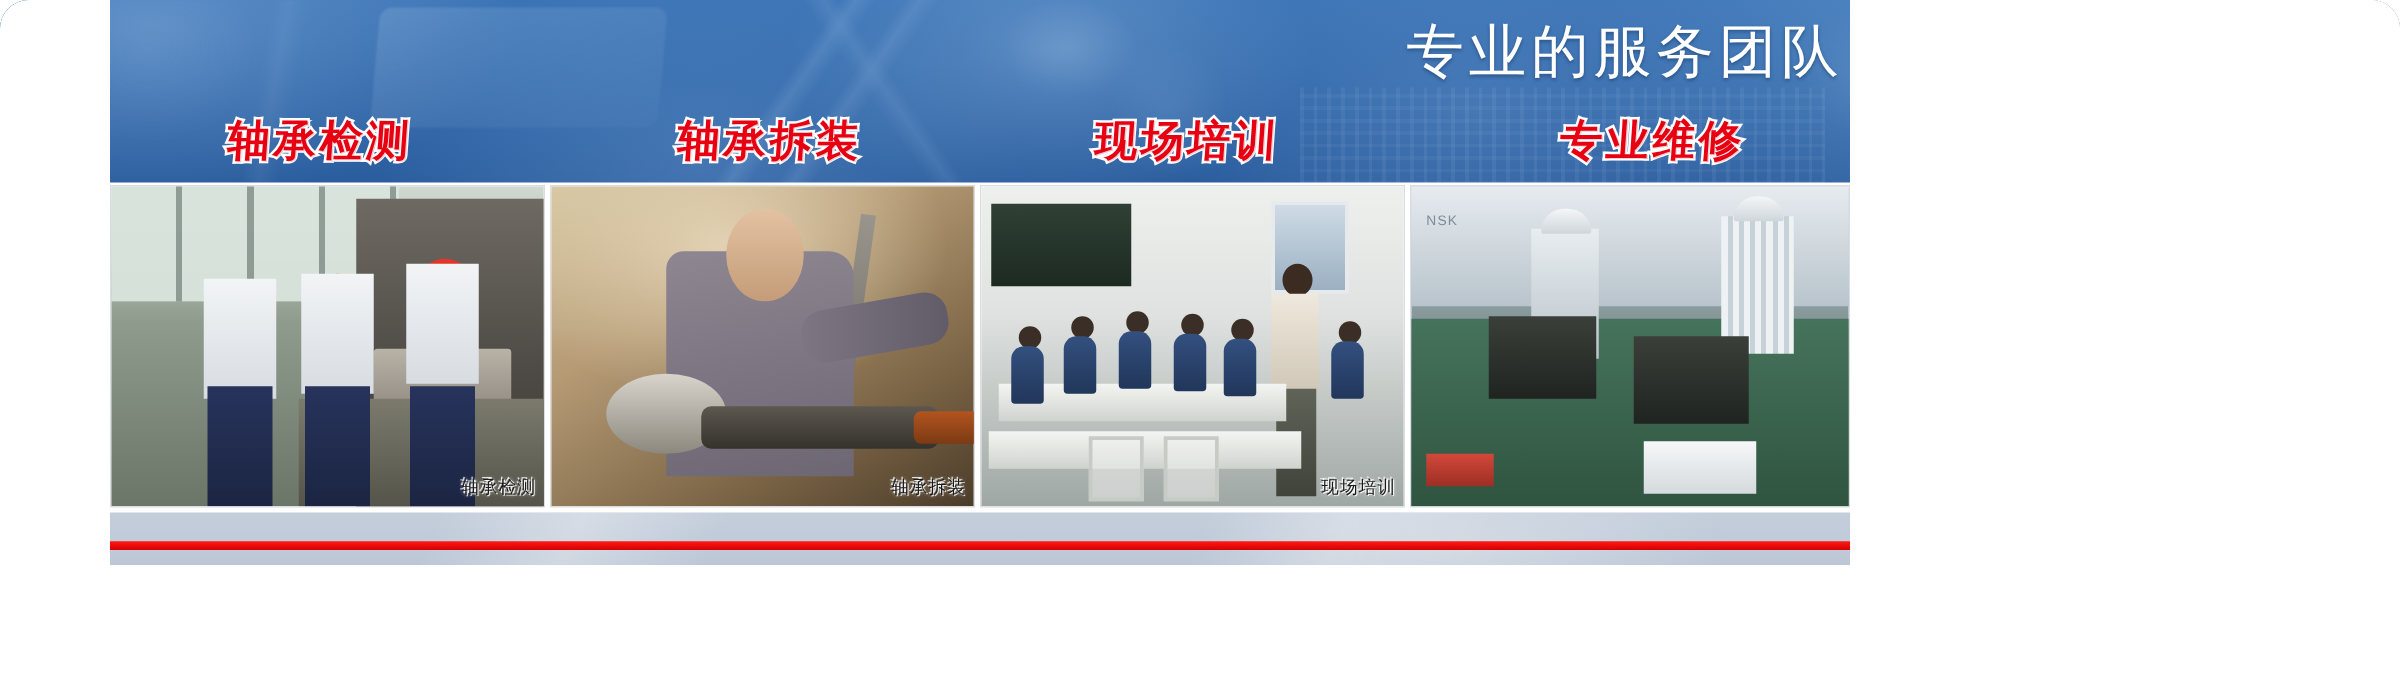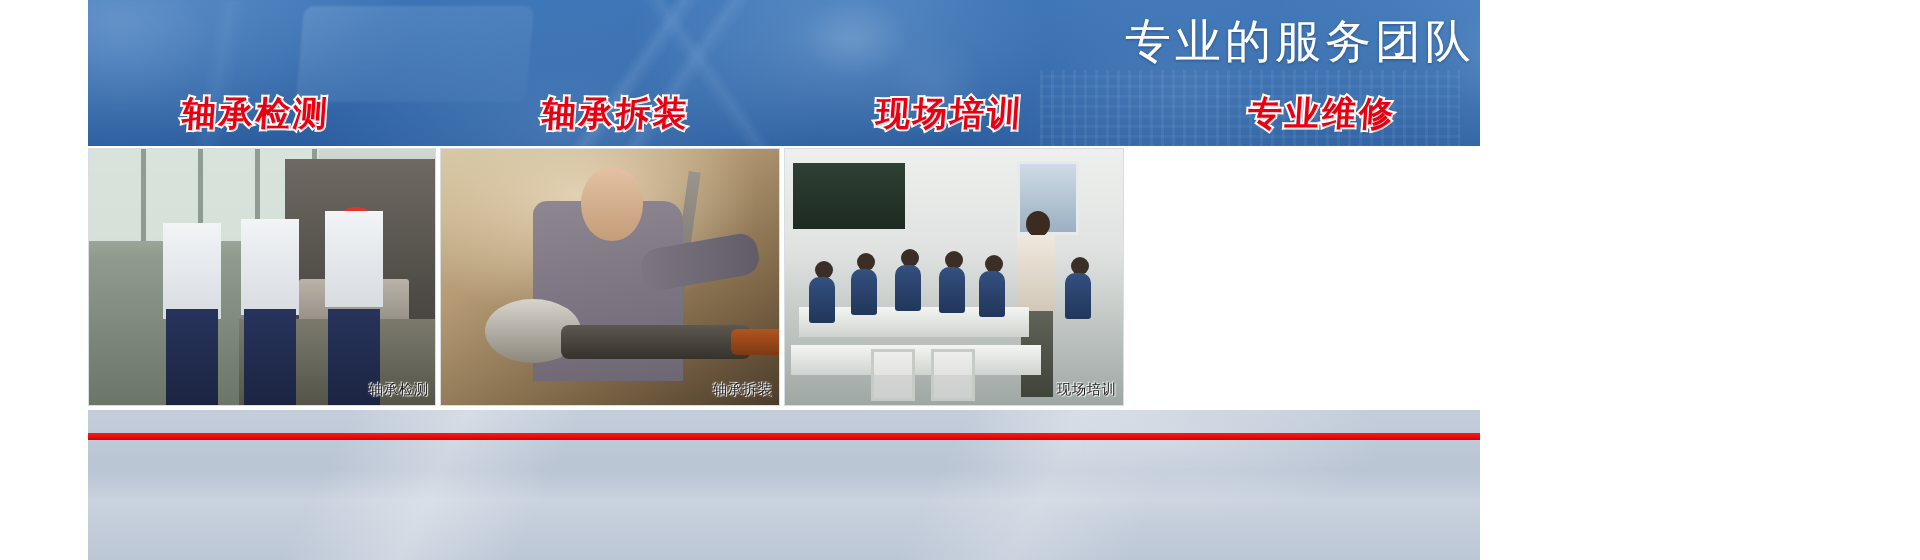--- a/index.html
+++ b/index.html
@@ -5,23 +5,24 @@
   * { box-sizing: border-box; margin: 0; padding: 0; }
   html, body {
     width: 1920px; height: 560px;
     overflow: hidden;
     font-family: "Liberation Sans", "DejaVu Sans", sans-serif;
     background: #ffffff;
   }
 
   .banner {
     position: relative;
-    width: 1920px; height: 560px;
+    width: 1920px; height: 452px;
     overflow: hidden;
     background: #ffffff;
+    border-radius: 23px;
   }
 
   
   .hero {
     position: absolute;
     left: 0; top: 0;
     width: 1920px; height: 148px;
     overflow: hidden;
     background:
       linear-gradient(110deg, #2a5fa3 0%, #2f66ab 22%, #35six 22%, #3a74bb 45%, #356cb0 62%, #2e62a6 80%, #2a5c9f 100%);
@@ -350,20 +351,36 @@
         <div class="head3" style="left:200px; top:106px;"></div>
         <div class="stud" style="left:194px; top:122px;"></div>
         <div class="head3" style="left:286px; top:108px;"></div>
         <div class="stud" style="left:280px; top:124px;"></div>
         <div class="chair" style="left:86px;"></div>
         <div class="chair" style="left:146px;"></div>
       </div>
       <div class="photo-caption">现场培训</div>
     </div>
 
+    <div class="photo p4">
+      <div class="ph4">
+        <div class="wall4"></div>
+        <div class="nsk">NSK</div>
+        <div class="bench"></div>
+        <div class="person4" style="left:96px; top:34px;"></div>
+        <div class="cap" style="left:104px; top:18px;"></div>
+        <div class="shirt-stripe" style="left:248px; top:24px;"></div>
+        <div class="cap" style="left:258px; top:8px;"></div>
+        <div class="box bx1"></div>
+        <div class="box bx2"></div>
+        <div class="redblk"></div>
+        <div class="whitebox"></div>
+      </div>
+      <div class="photo-caption"></div>
+    </div>
 
   </div>
 
   <div class="bottom-band">
     <div class="sheen"></div>
   </div>
   <div class="red-rule"></div>
 
   <div class="margin-left"></div>
   <div class="margin-right">

